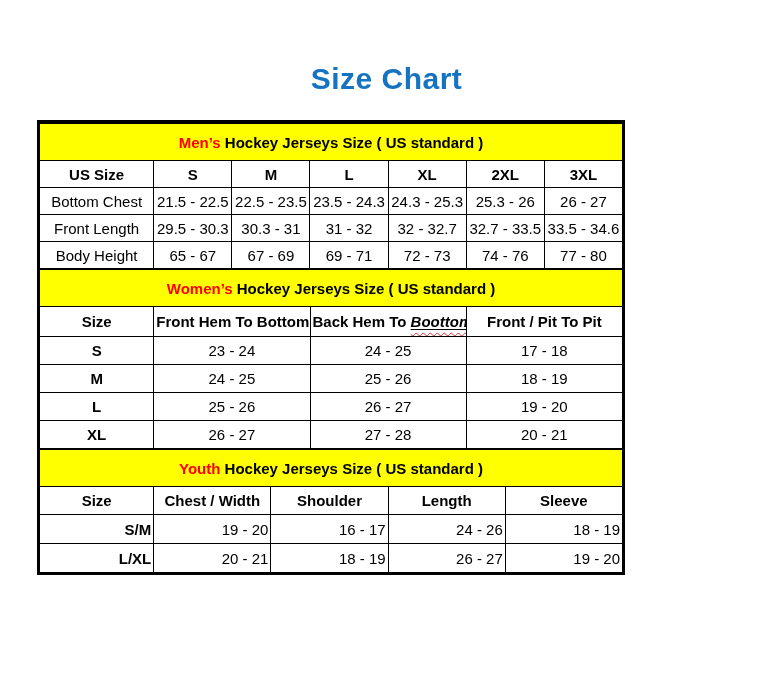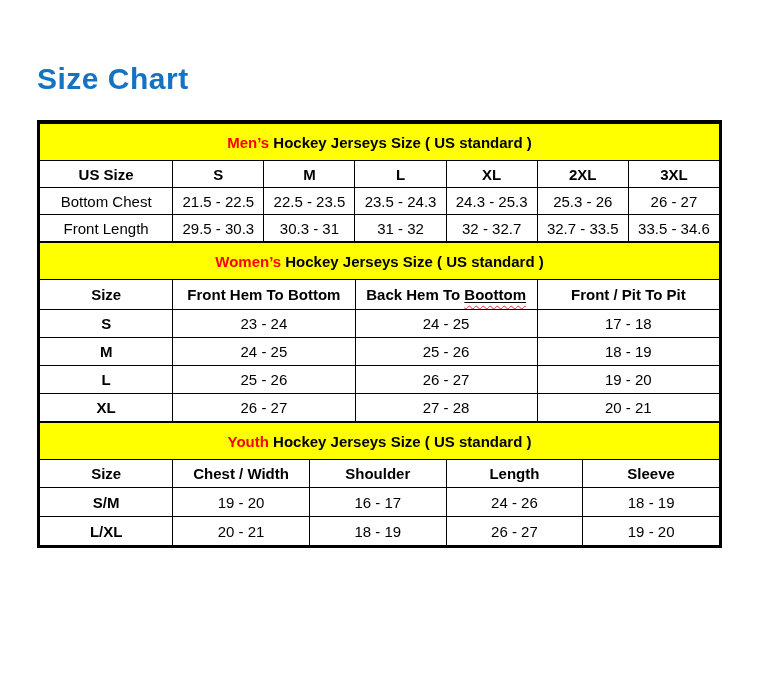--- a/index.html
+++ b/index.html
@@ -14,30 +14,31 @@
     height: 692px;
     background: #ffffff;
     overflow: hidden;
   }
   .page-title {
     position: absolute;
     top: 62px;
     left: 37px;
     width: 699px;
     margin: 0;
+    text-align: center;
     font-size: 30px;
     font-weight: bold;
     color: var(--title-blue, #1673C2);
     letter-spacing: 0.5px;
   }
   .chart-frame {
     position: absolute;
     top: 120px;
     left: 37px;
-    width: 685px;
+    width: 588px;
     border: 2px solid #000;
     border-top: 3px solid #000;
     box-sizing: border-box;
   }
   table.size-table {
     width: 100%;
     border-collapse: collapse;
     table-layout: fixed;
   }
   table.size-table td, table.size-table th {
@@ -59,31 +60,32 @@
   }
   td.band .accent { color: var(--accent-red, #FF0000); }
   th.col-header { font-weight: bold; height: 27px; }
   td.cell { font-weight: normal; height: 27px; }
   td.row-label.bold { font-weight: bold; }
   table[data-table="mens"]   th.col-header { height: 26px; text-align: center; }
   table[data-table="mens"]   td.cell       { height: 26px; }
   table[data-table="womens"] th.col-header { height: 29px; }
   table[data-table="womens"] td.cell       { height: 27px; }
   table[data-table="youth"]  th.col-header { height: 27px; }
-  table[data-table="youth"]  td.cell       { height: 28px; }
+  table[data-table="youth"]  td.cell       { height: 28px; text-align: right; }
   
   .u-line {
     text-decoration: underline;
     text-decoration-thickness: 1px;
     text-underline-offset: 2px;
   }
   .u-squiggle {
     text-decoration: underline wavy #E03030;
     text-decoration-thickness: 1px;
     text-underline-offset: 5px;
+    font-style: italic;
   }
 </style>
 </head>
 <body>
 
 <div class="page">
   <h1 class="page-title">Size Chart</h1>
 
   <div class="chart-frame">
     <table class="size-table" data-table="mens">
@@ -120,20 +122,29 @@
           </tr>
           <tr>
             <td class="cell row-label">Front Length</td>
             <td class="cell">29.5 - 30.3</td>
             <td class="cell">30.3 - 31</td>
             <td class="cell">31 - 32</td>
             <td class="cell">32 - 32.7</td>
             <td class="cell">32.7 - 33.5</td>
             <td class="cell">33.5 - 34.6</td>
           </tr>
+          <tr>
+            <td class="cell row-label">Body Height</td>
+            <td class="cell">65 - 67</td>
+            <td class="cell">67 - 69</td>
+            <td class="cell">69 - 71</td>
+            <td class="cell">72 - 73</td>
+            <td class="cell">74 - 76</td>
+            <td class="cell">77 - 80</td>
+          </tr>
         </tbody>
       </table>
     <table class="size-table" data-table="womens">
         <colgroup>
           <col style="width:19.6%">
           <col style="width:26.8%">
           <col style="width:26.8%">
           <col style="width:26.8%">
         </colgroup>
         <tbody>

